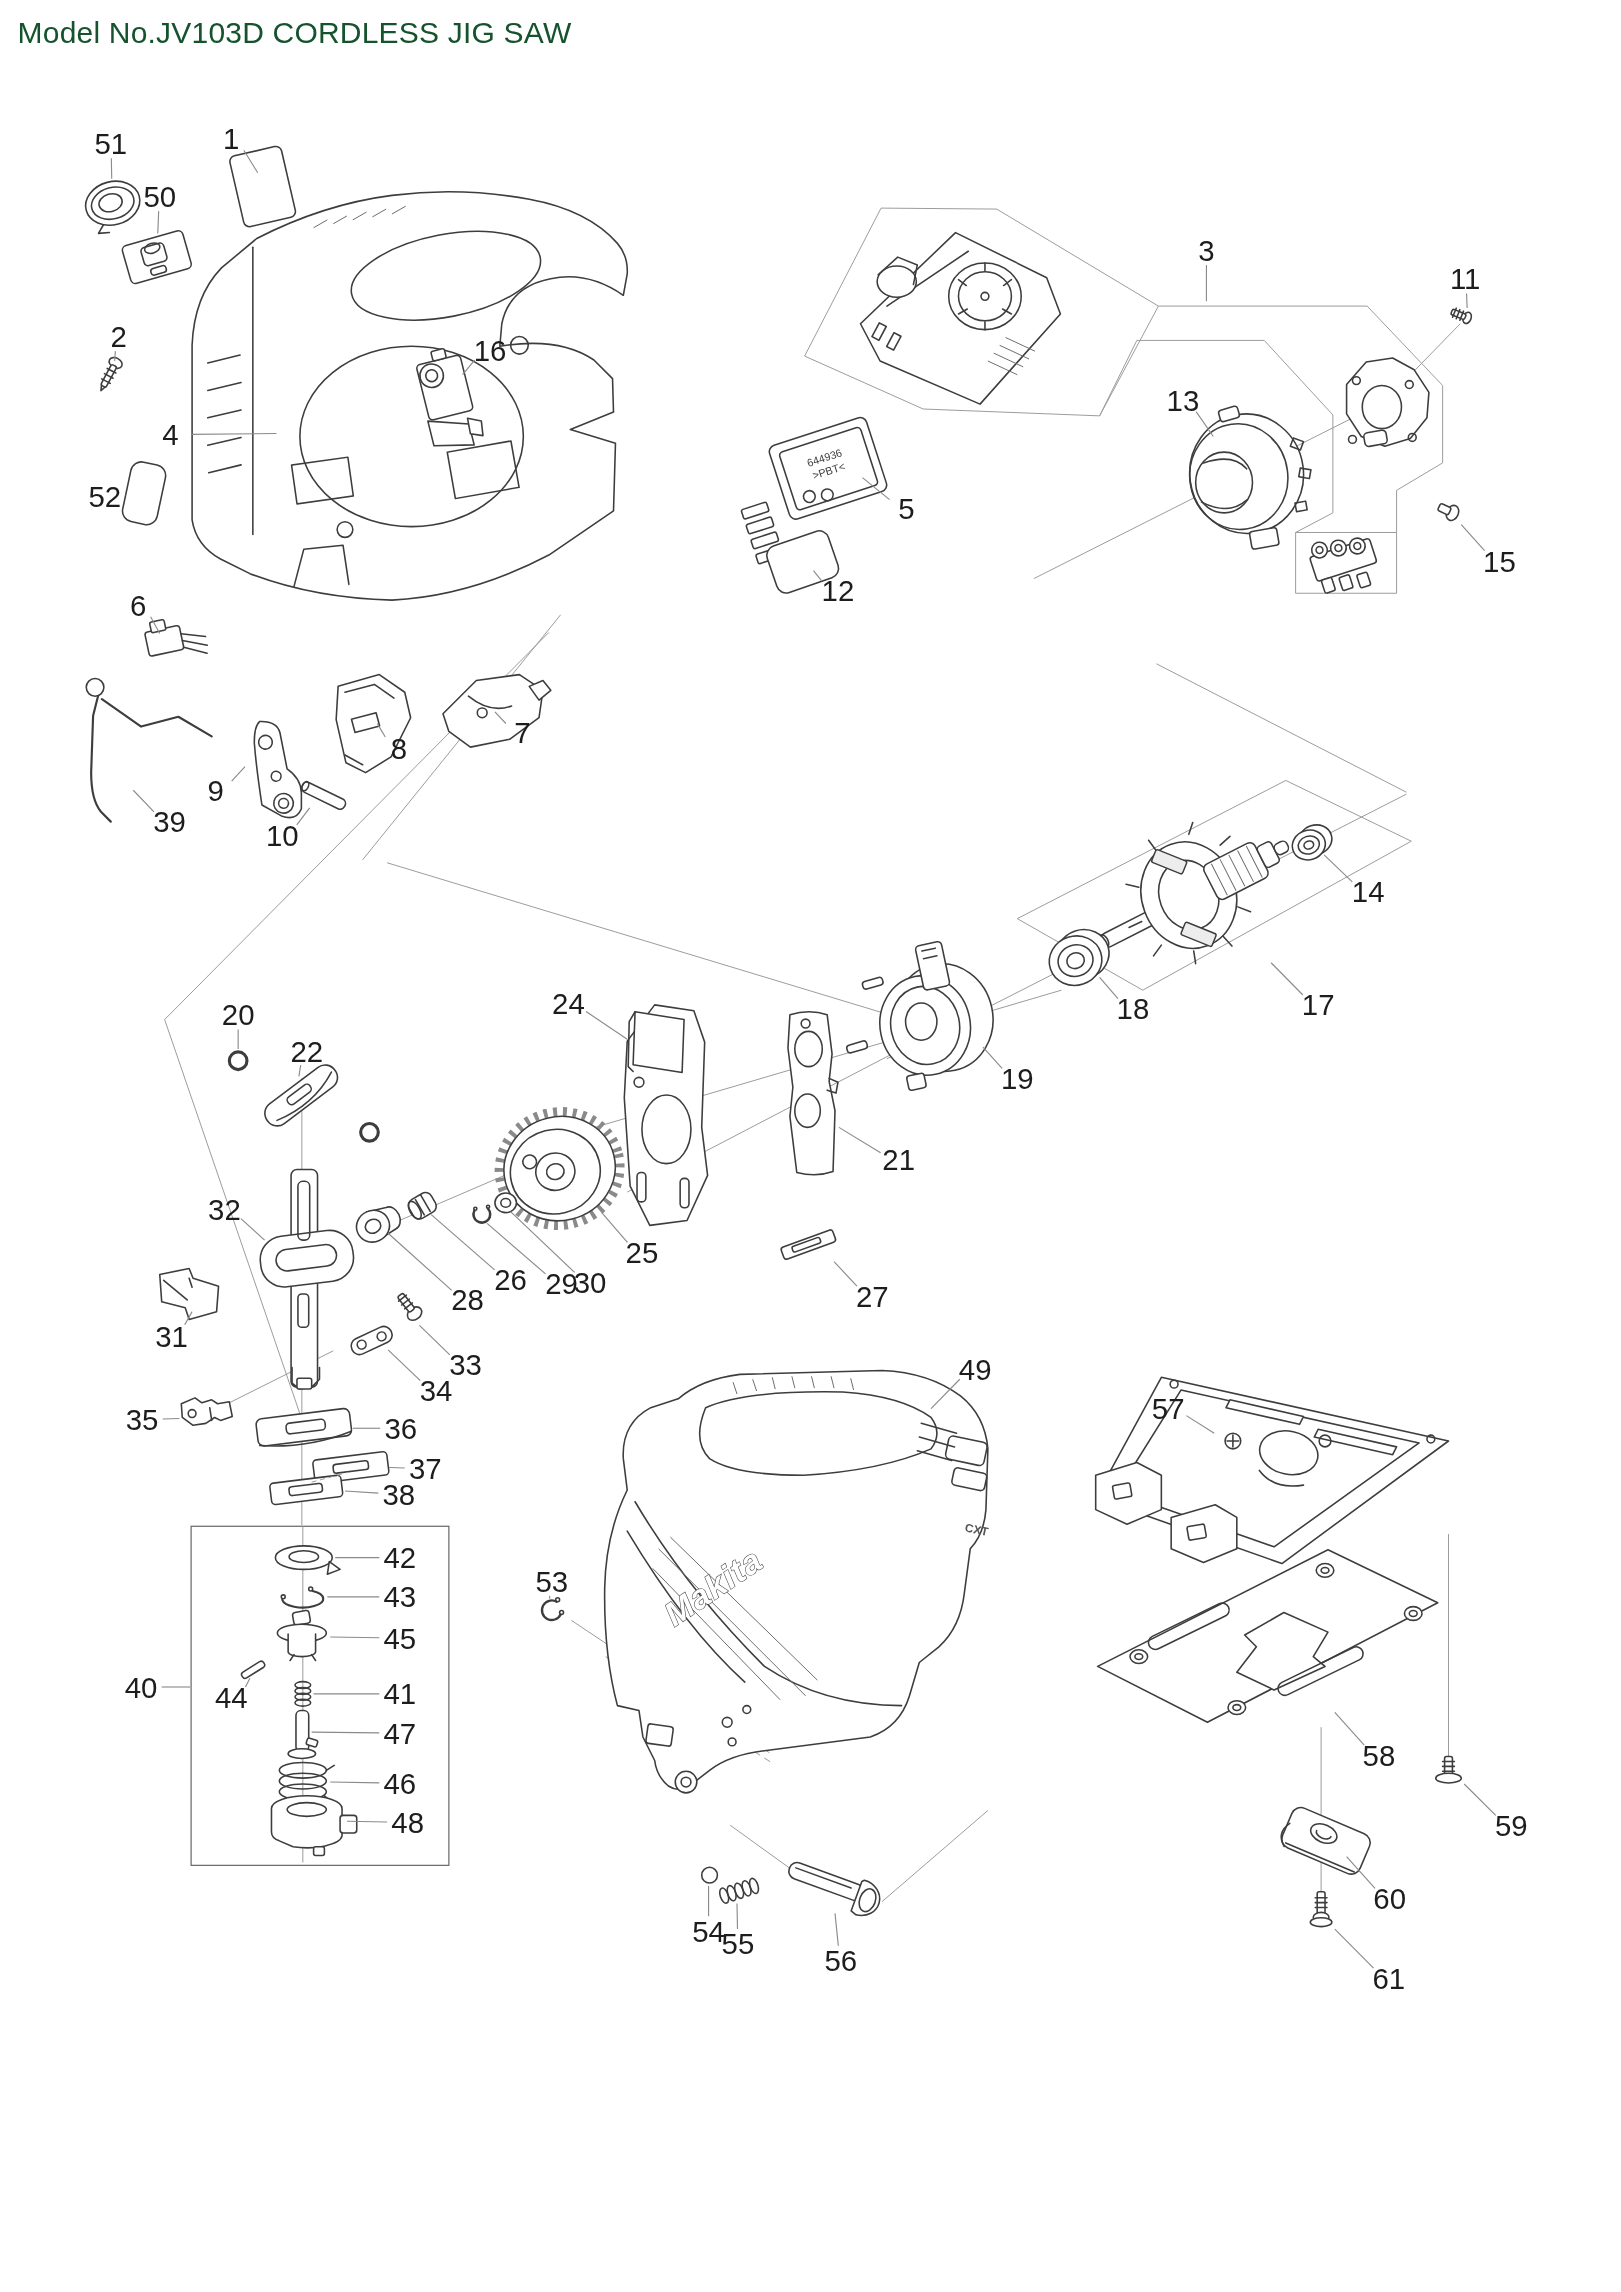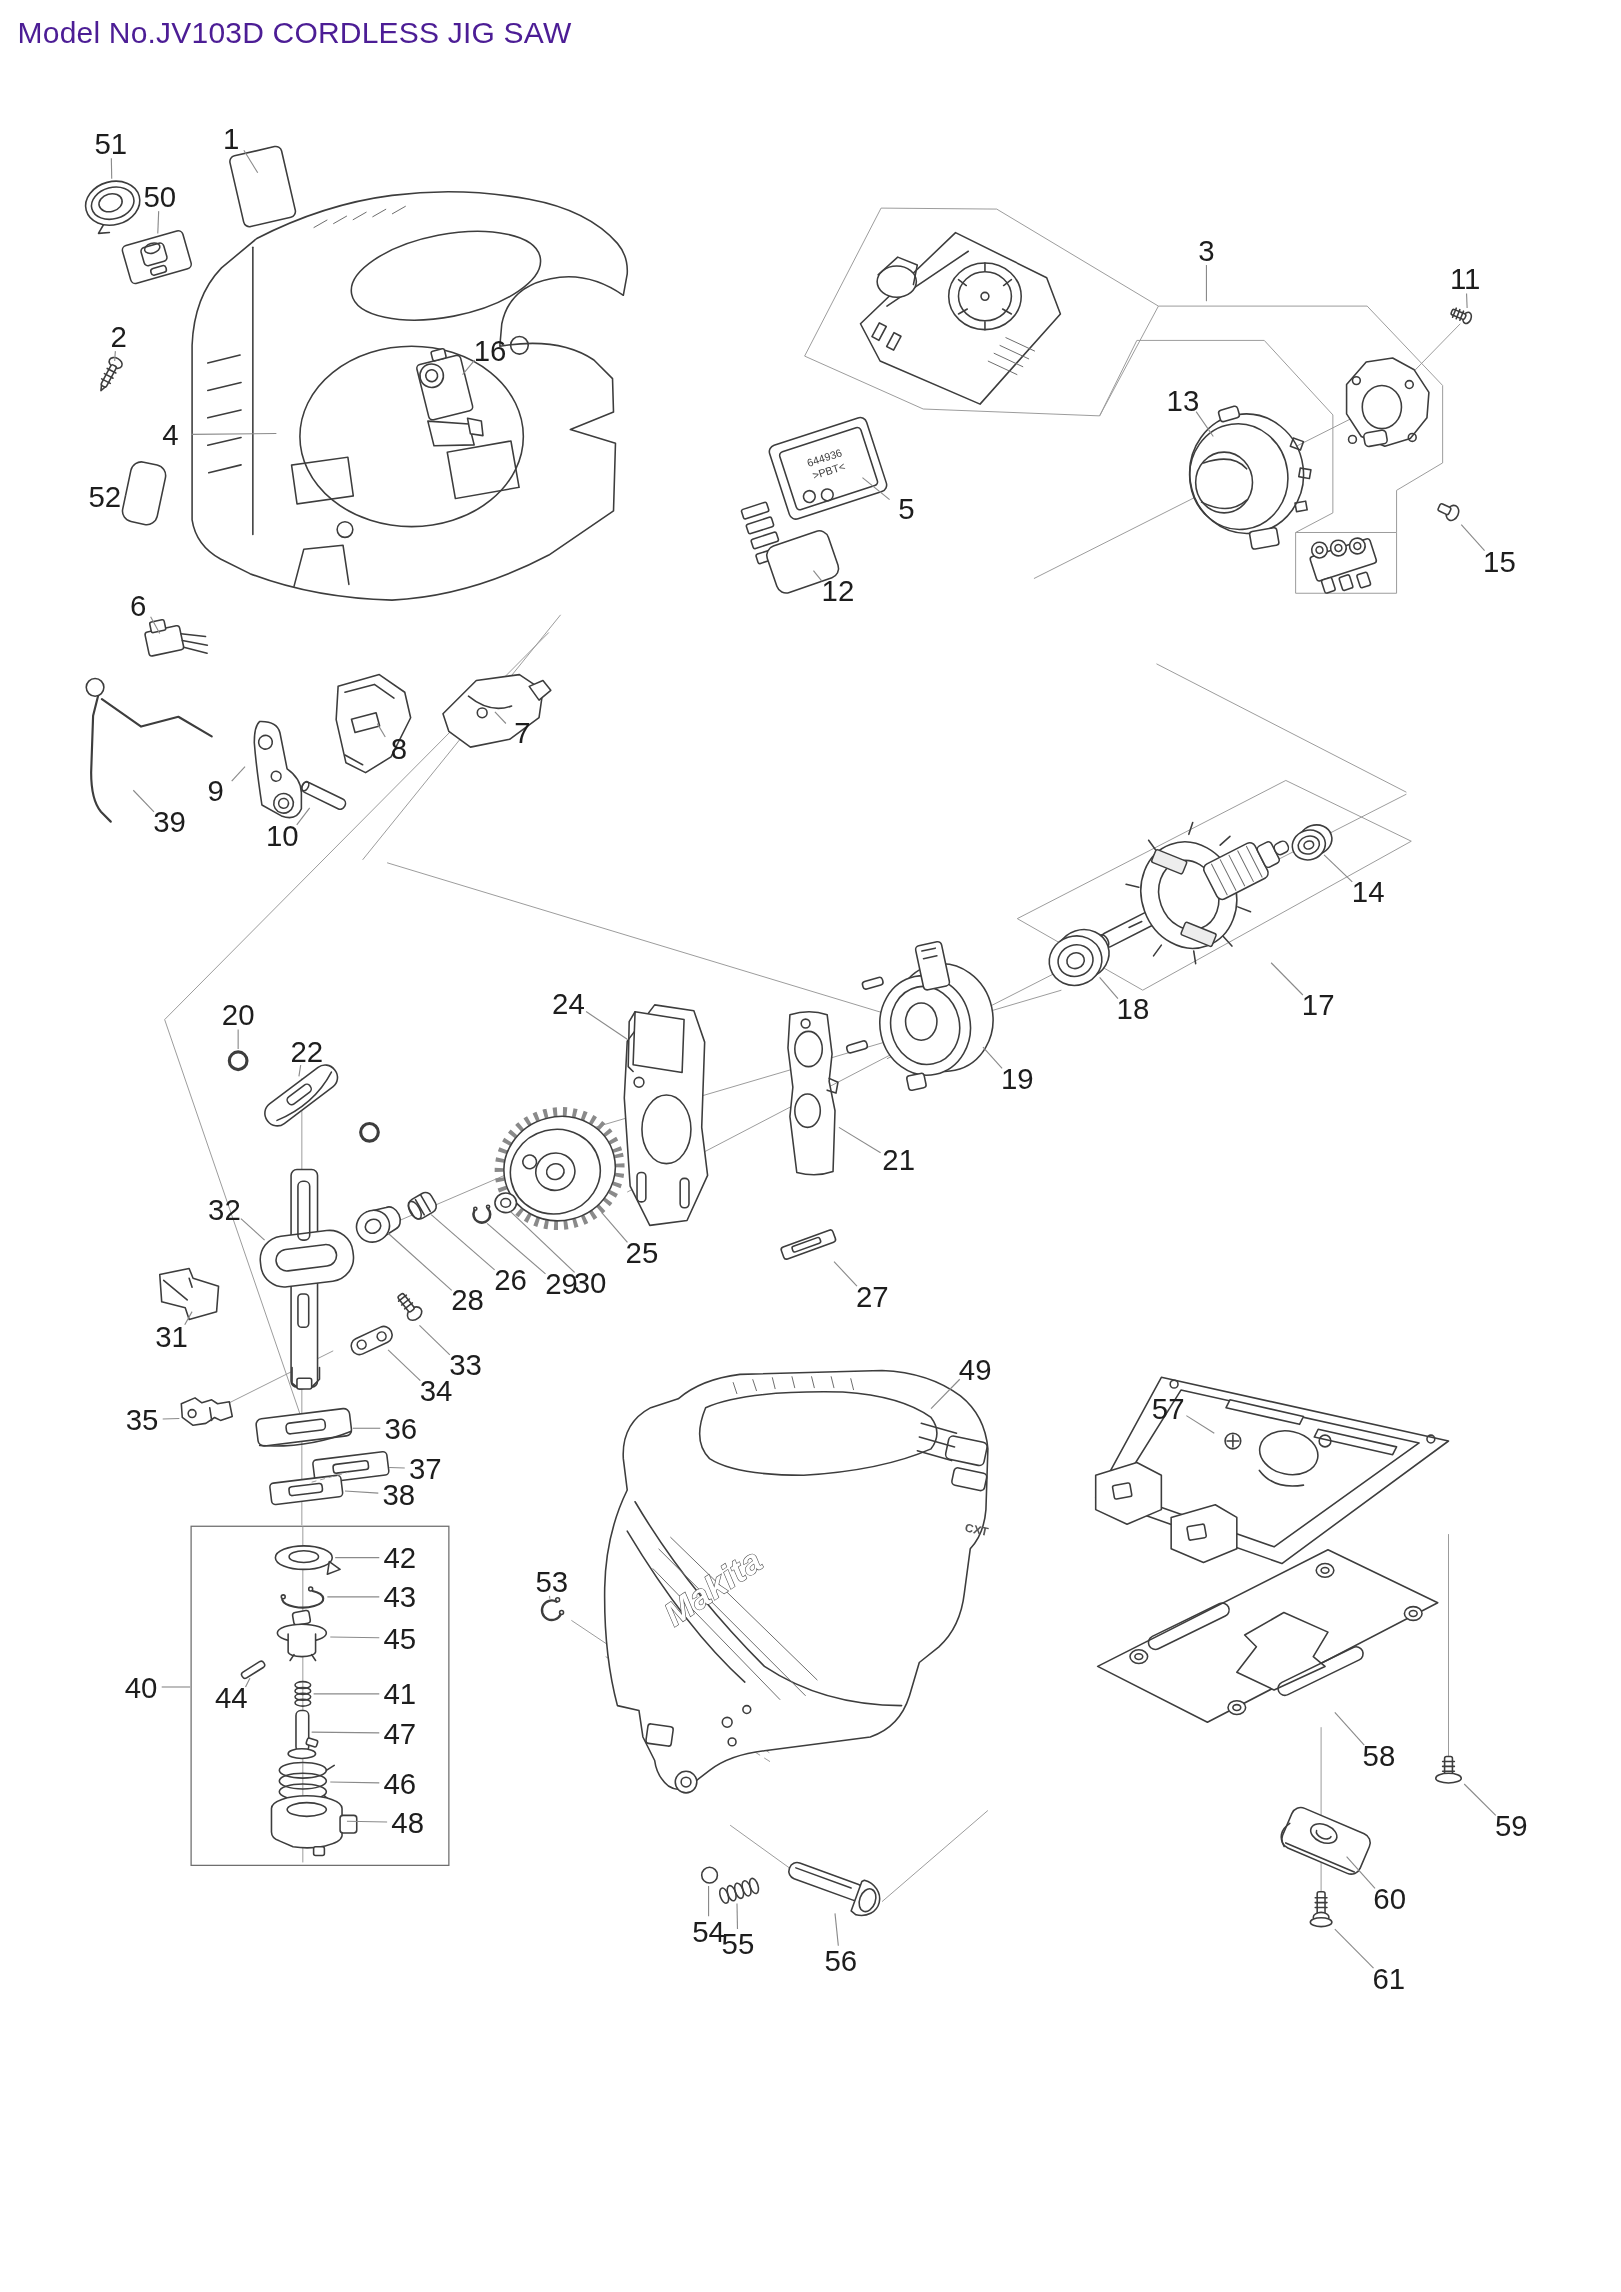--- a/index.html
+++ b/index.html
@@ -1,18 +1,18 @@
 <!DOCTYPE html>
 <html><head>
 <meta charset="utf-8">
 <style>
   html,body{margin:0;padding:0;background:#ffffff;}
   body{font-family:"Liberation Sans", sans-serif;}
   .stage{position:relative;width:1621px;height:2293px;background:#fff;overflow:hidden;}
-  .title{position:absolute;left:17.6px;top:15.7px;font-size:30px;color:#4c1d95;letter-spacing:0.2px;white-space:nowrap;}
+  .title{position:absolute;left:17.6px;top:15.7px;font-size:30px;color:#14532d;letter-spacing:0.2px;white-space:nowrap;}
   svg{position:absolute;left:0;top:0;}
   .ln{fill:none;stroke:#3d3d3d;stroke-width:1.6;stroke-linejoin:round;stroke-linecap:round;}
   .fl{fill:#ffffff;stroke:#3d3d3d;stroke-width:1.6;stroke-linejoin:round;stroke-linecap:round;}
   .sh{fill:#ededed;stroke:#3d3d3d;stroke-width:1.5;stroke-linejoin:round;}
   .thick{stroke-width:3.2;}
   .cons{fill:none;stroke:#9a9a9a;stroke-width:1;stroke-linejoin:round;}
   .consd{fill:none;stroke:#6f6f6f;stroke-width:1.3;}
   .leader{stroke:#8a8a8a;stroke-width:1.15;}
   .plabel{font-family:"Liberation Sans",sans-serif;font-size:30px;fill:#1d1d1d;}
   .tinytext{font-family:"Liberation Sans",sans-serif;font-size:11px;fill:#3d3d3d;}

